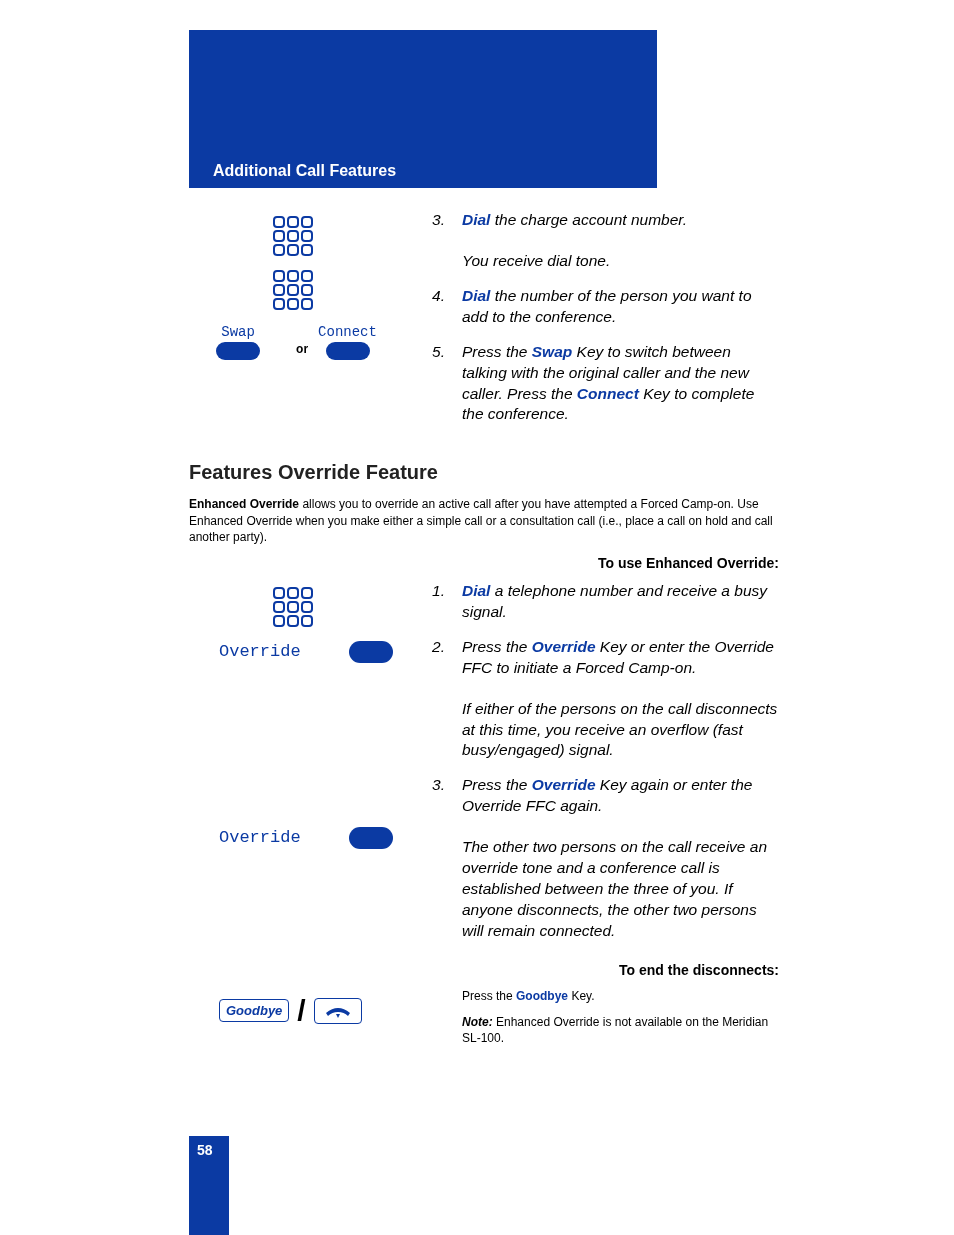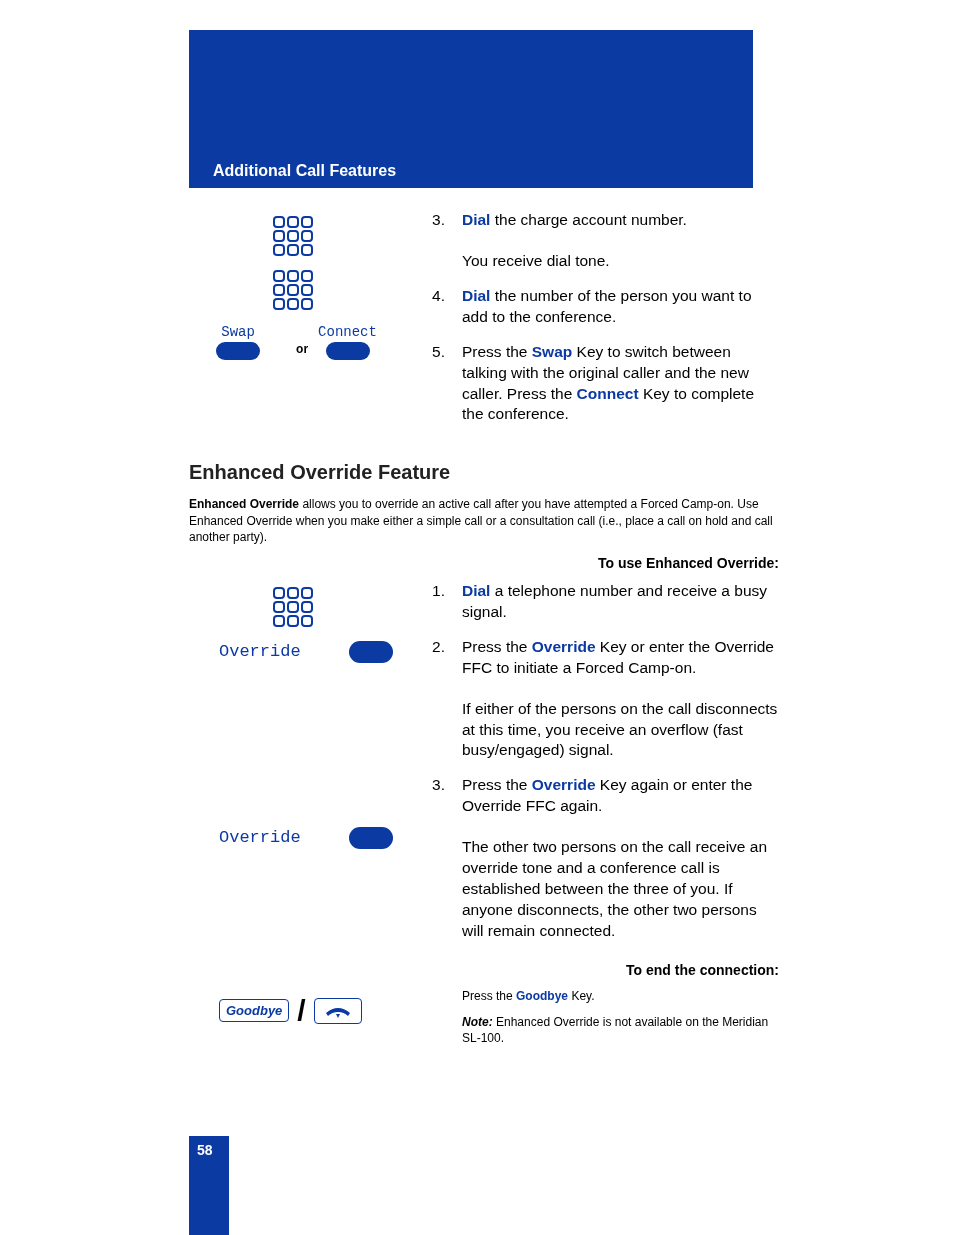--- a/index.html
+++ b/index.html
@@ -8,21 +8,21 @@
     background: #fff;
     width: 954px;
     height: 1235px;
     position: relative;
     color: #000;
   }
   .blue-header {
     position: absolute;
     left: 189px;
     top: 30px;
-    width: 564px;
+    width: 468px;
     height: 158px;
     background: #0b3aa3;
     color: #fff;
     display: flex;
     align-items: flex-end;
     padding: 0 0 8px 24px;
   }
   .header-title {
     font-size: 16px;
     font-weight: bold;
@@ -109,20 +109,21 @@
     list-style: none;
     counter-reset: step;
     font-size: 15.5px;
     line-height: 1.35;
   }
   ol.steps > li {
     counter-increment: step;
     position: relative;
     padding-left: 30px;
     margin-bottom: 14px;
+    font-style: italic;
   }
   ol.steps > li::before {
     content: counter(step) ".";
     position: absolute;
     left: 0;
     top: 0;
   }
   ol.steps.start3 { counter-reset: step 2; }
   .step-sub {
     margin-top: 20px;
@@ -258,21 +259,21 @@
         <li>
           <span class="kw">Dial</span><span> the number of the person you want to add to the conference.</span>
         </li>
         <li>
           <span>Press the </span><span class="kw">Swap</span><span> Key to switch between talking with the original caller and the new caller. Press the </span><span class="kw">Connect</span><span> Key to complete the conference.</span>
         </li>
       </ol>
     </div>
   </div>
 
-  <div class="section-heading">Enhanced Override Feature</div>
+  <div class="section-heading">Features Override Feature</div>
 
   <div class="body-para">
     <b>Enhanced Override</b><span> allows you to override an active call after you have attempted a Forced Camp-on. Use Enhanced Override when you make either a simple call or a consultation call (i.e., place a call on hold and call another party).</span>
   </div>
 
   <div class="sub-heading">To use Enhanced Override:</div>
 
   <div class="two-col">
     <div class="left-col">
       <div class="step-block">
@@ -314,21 +315,21 @@
           <div class="step-sub">If either of the persons on the call disconnects at this time, you receive an overflow (fast busy/engaged) signal.</div>
         </li>
         <li>
           <span>Press the </span><span class="kw">Override</span><span> Key again or enter the Override FFC again.</span>
           <div class="step-sub">The other two persons on the call receive an override tone and a conference call is established between the three of you. If anyone disconnects, the other two persons will remain connected.</div>
         </li>
       </ol>
     </div>
   </div>
 
-  <div class="sub-heading">To end the connection:</div>
+  <div class="sub-heading">To end the disconnects:</div>
 
   <div class="two-col">
     <div class="left-col">
       <div class="goodbye-row">
         <div class="goodbye-btn">Goodbye</div>
         <div class="slash">/</div>
         <div class="hangup-btn">
           <svg width="32" height="16" viewBox="0 0 32 16">
             <path d="M4 10 Q16 0 28 10 L26 13 Q22 9 16 9 Q10 9 6 13 Z" fill="#0b3aa3"></path>
             <path d="M14 11 L18 11 L16 15 Z" fill="#0b3aa3"></path>

